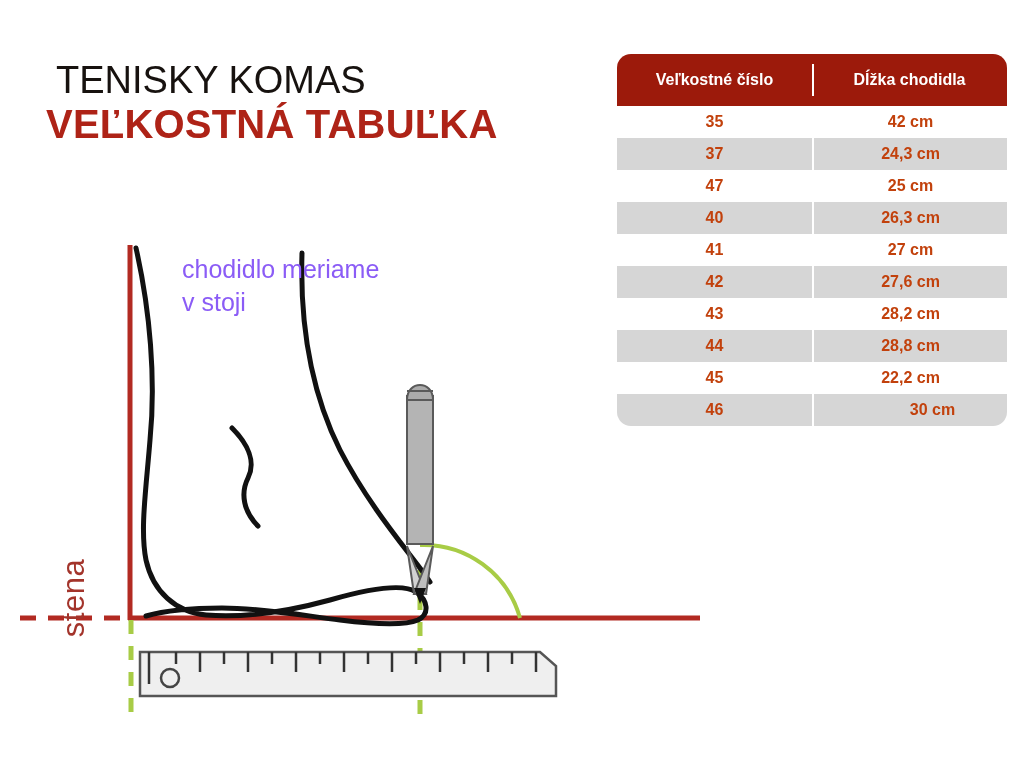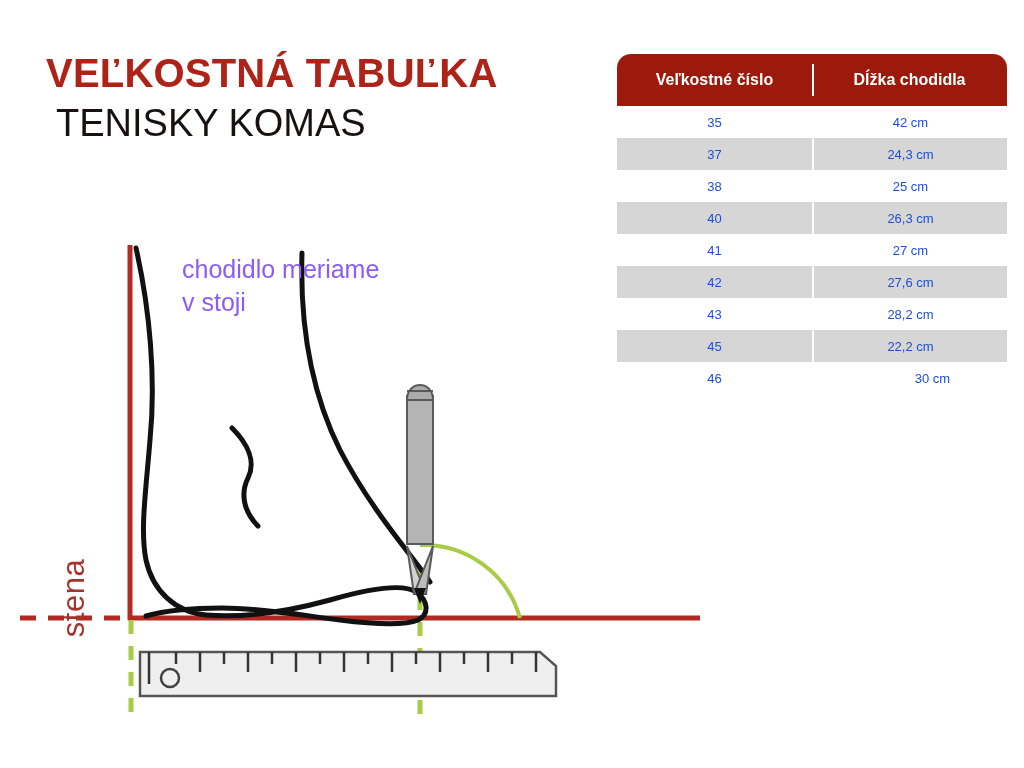--- a/index.html
+++ b/index.html
@@ -71,23 +71,23 @@
   #size-table th.col-len::before {
     content: "";
     position: absolute;
     left: 0;
     top: 10px;
     bottom: 10px;
     width: 2px;
     background: #ffffff;
   }
   #size-table td {
-    font-size: 13px;
-    font-weight: normal;
-    color: #1d4ed8;
+    font-size: 16px;
+    font-weight: bold;
+    color: #c2410c;
     height: 32px;
     padding: 0;
     text-align: center;
     vertical-align: middle;
     background: #ffffff;
   }
   #size-table tbody tr:nth-child(even) td {
     background: #D6D6D6;
   }
   #size-table tbody tr td + td {
@@ -136,59 +136,63 @@
     top: 562px;
     font-size: 28px;
     font-weight: normal;
     color: #111111;
   }
 </style>
 </head>
 <body>
 
 <div id="title-block">
+  <div id="sub-title">TENISKY KOMAS</div>
   <div id="main-title">VEĽKOSTNÁ TABUĽKA</div>
-  <div id="sub-title">TENISKY KOMAS</div>
 </div>
 
 <table id="size-table">
   <thead>
     <tr>
       <th class="col-size">Veľkostné číslo</th>
       <th class="col-len">Dĺžka chodidla</th>
     </tr>
   </thead>
   <tbody id="size-table-body">
       <tr>
         <td>35</td>
         <td>42 cm</td>
       </tr>
       <tr>
         <td>37</td>
         <td>24,3 cm</td>
       </tr>
       <tr>
-        <td>38</td>
+        <td>47</td>
         <td>25 cm</td>
       </tr>
       <tr>
         <td>40</td>
         <td>26,3 cm</td>
       </tr>
       <tr>
         <td>41</td>
         <td>27 cm</td>
       </tr>
       <tr>
         <td>42</td>
         <td>27,6 cm</td>
       </tr>
       <tr>
         <td>43</td>
         <td>28,2 cm</td>
+      </tr>
+      <tr>
+        <td>44</td>
+        <td>28,8 cm</td>
       </tr>
       <tr>
         <td>45</td>
         <td>22,2 cm</td>
       </tr>
       <tr>
         <td>46</td>
         <td>30 cm</td>
       </tr>
     </tbody>

